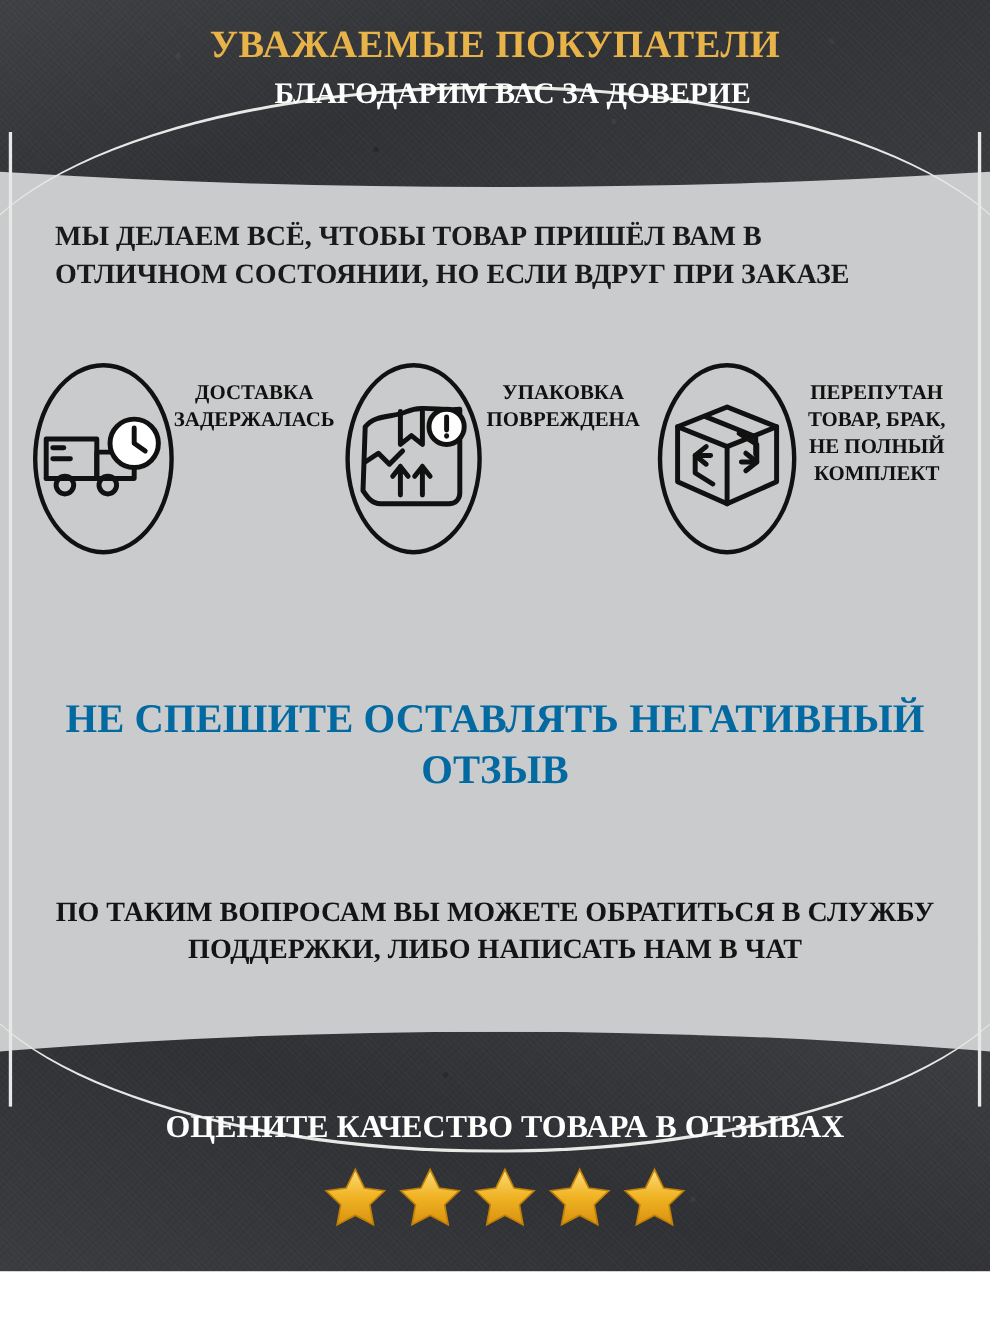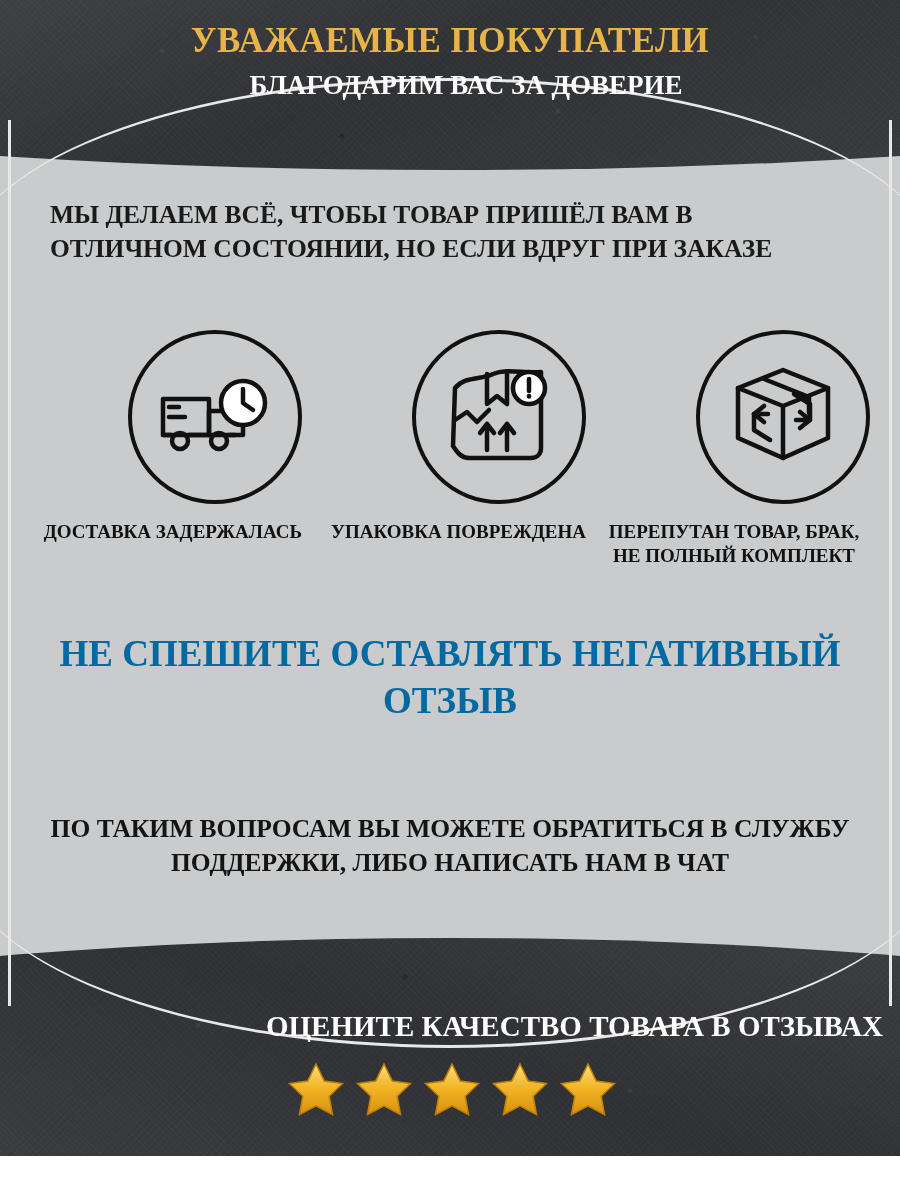--- a/index.html
+++ b/index.html
@@ -138,22 +138,22 @@
     position: absolute;
     left: 30px; right: 30px;
     top: 330px;
     display: flex;
     justify-content: space-between;
     align-items: flex-start;
   }
   .icon-col {
     width: 272px;
     display: flex;
-    flex-direction: column;
-    align-items: flex-end;
+    flex-direction: row;
+    align-items: flex-start;
   }
   .icon-circle {
     width: 166px;
     height: 166px;
     border: 4px solid #111;
     border-radius: 50%;
     display: flex;
     align-items: center;
     justify-content: center;
     background: transparent;
@@ -189,23 +189,23 @@
     font-weight: bold;
     color: #141414;
     line-height: 1.35;
     text-transform: uppercase;
     margin-top: 34px;
   }
 
   
   .footer {
     position: absolute;
-    left: 0; right: 17px;
+    left: 0; right: 2px;
     bottom: 32px;
-    text-align: right;
+    text-align: center;
     z-index: 6;
     padding-left: 20px;
   }
   .footer-title {
     font-size: 29px;
     font-weight: bold;
     color: #ffffff;
     text-transform: uppercase;
     line-height: 1.25;
   }

